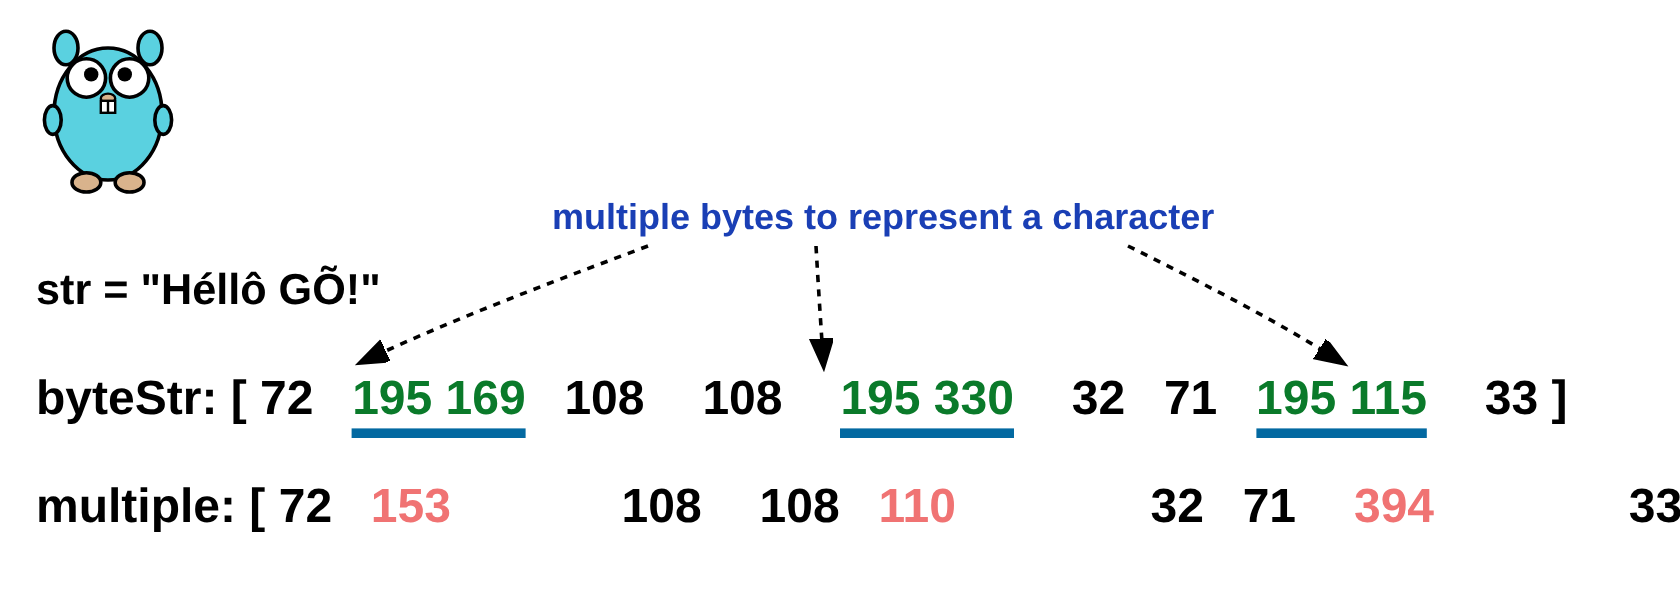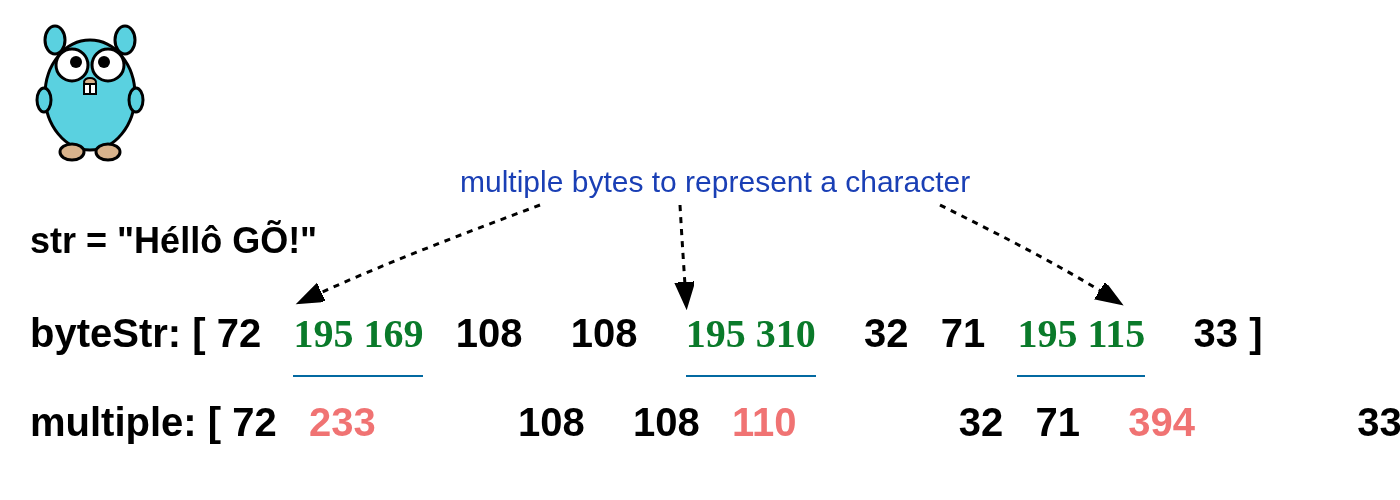--- a/index.html
+++ b/index.html
@@ -12,21 +12,21 @@
     overflow: hidden;
   }
   .mascot {
     position: absolute;
     top: 10px;
     left: 30px;
   }
   .annotation {
     position: absolute;
     color: #1a3fb5;
-    font-weight: normal;
+    font-weight: bold;
     font-size: 30px;
   }
   .arrow {
     position: absolute;
     stroke: #000;
     fill: none;
   }
   .line-str {
     position: absolute;
     left: 30px;
@@ -48,23 +48,22 @@
     position: absolute;
     left: 30px;
     top: 400px;
     font-size: 40px;
     font-weight: bold;
     color: #000;
     white-space: nowrap;
   }
   .green {
     color: #0a7a2a;
-    border-bottom: 2px solid #0369a1;
-    padding-bottom: 18px;
-    font-family: Liberation Serif, serif;
+    border-bottom: 8px solid #0369a1;
+    padding-bottom: 2px;
   }
   .salmon {
     color: #f07373;
   }
   .seg { display: inline-block; }
   .gap-sm { display:inline-block; width: 10px; }
   .gap-md { display:inline-block; width: 26px; }
   .gap-lg { display:inline-block; width: 120px; }
   .gap-xl { display:inline-block; width: 140px; }
 </style>
@@ -129,38 +128,38 @@
   <span class="seg">byteStr: </span>
   <span class="seg">[</span>
   <span class="seg">72</span>
   <span class="gap-sm"></span>
   <span class="seg green">195 169</span>
   <span class="gap-sm"></span>
   <span class="seg">108</span>
   <span class="gap-md"></span>
   <span class="seg">108</span>
   <span class="gap-md"></span>
-  <span class="seg green">195 310</span>
+  <span class="seg green">195 330</span>
   <span class="gap-md"></span>
   <span class="seg">32</span>
   <span class="gap-sm"></span>
   <span class="seg">71</span>
   <span class="gap-sm"></span>
   <span class="seg green">195 115</span>
   <span class="gap-md"></span>
   <span class="seg">33</span>
   <span class="seg">]</span>
 </div>
 
 <div class="line-rune">
   <span class="seg">multiple: </span>
   <span class="seg">[</span>
   <span class="seg">72</span>
   <span class="gap-sm"></span>
-  <span class="seg salmon">233</span>
+  <span class="seg salmon">153</span>
   <span class="gap-lg"></span>
   <span class="seg">108</span>
   <span class="gap-md"></span>
   <span class="seg">108</span>
   <span class="gap-sm"></span>
   <span class="seg salmon">110</span>
   <span class="gap-xl"></span>
   <span class="seg">32</span>
   <span class="gap-sm"></span>
   <span class="seg">71</span>

